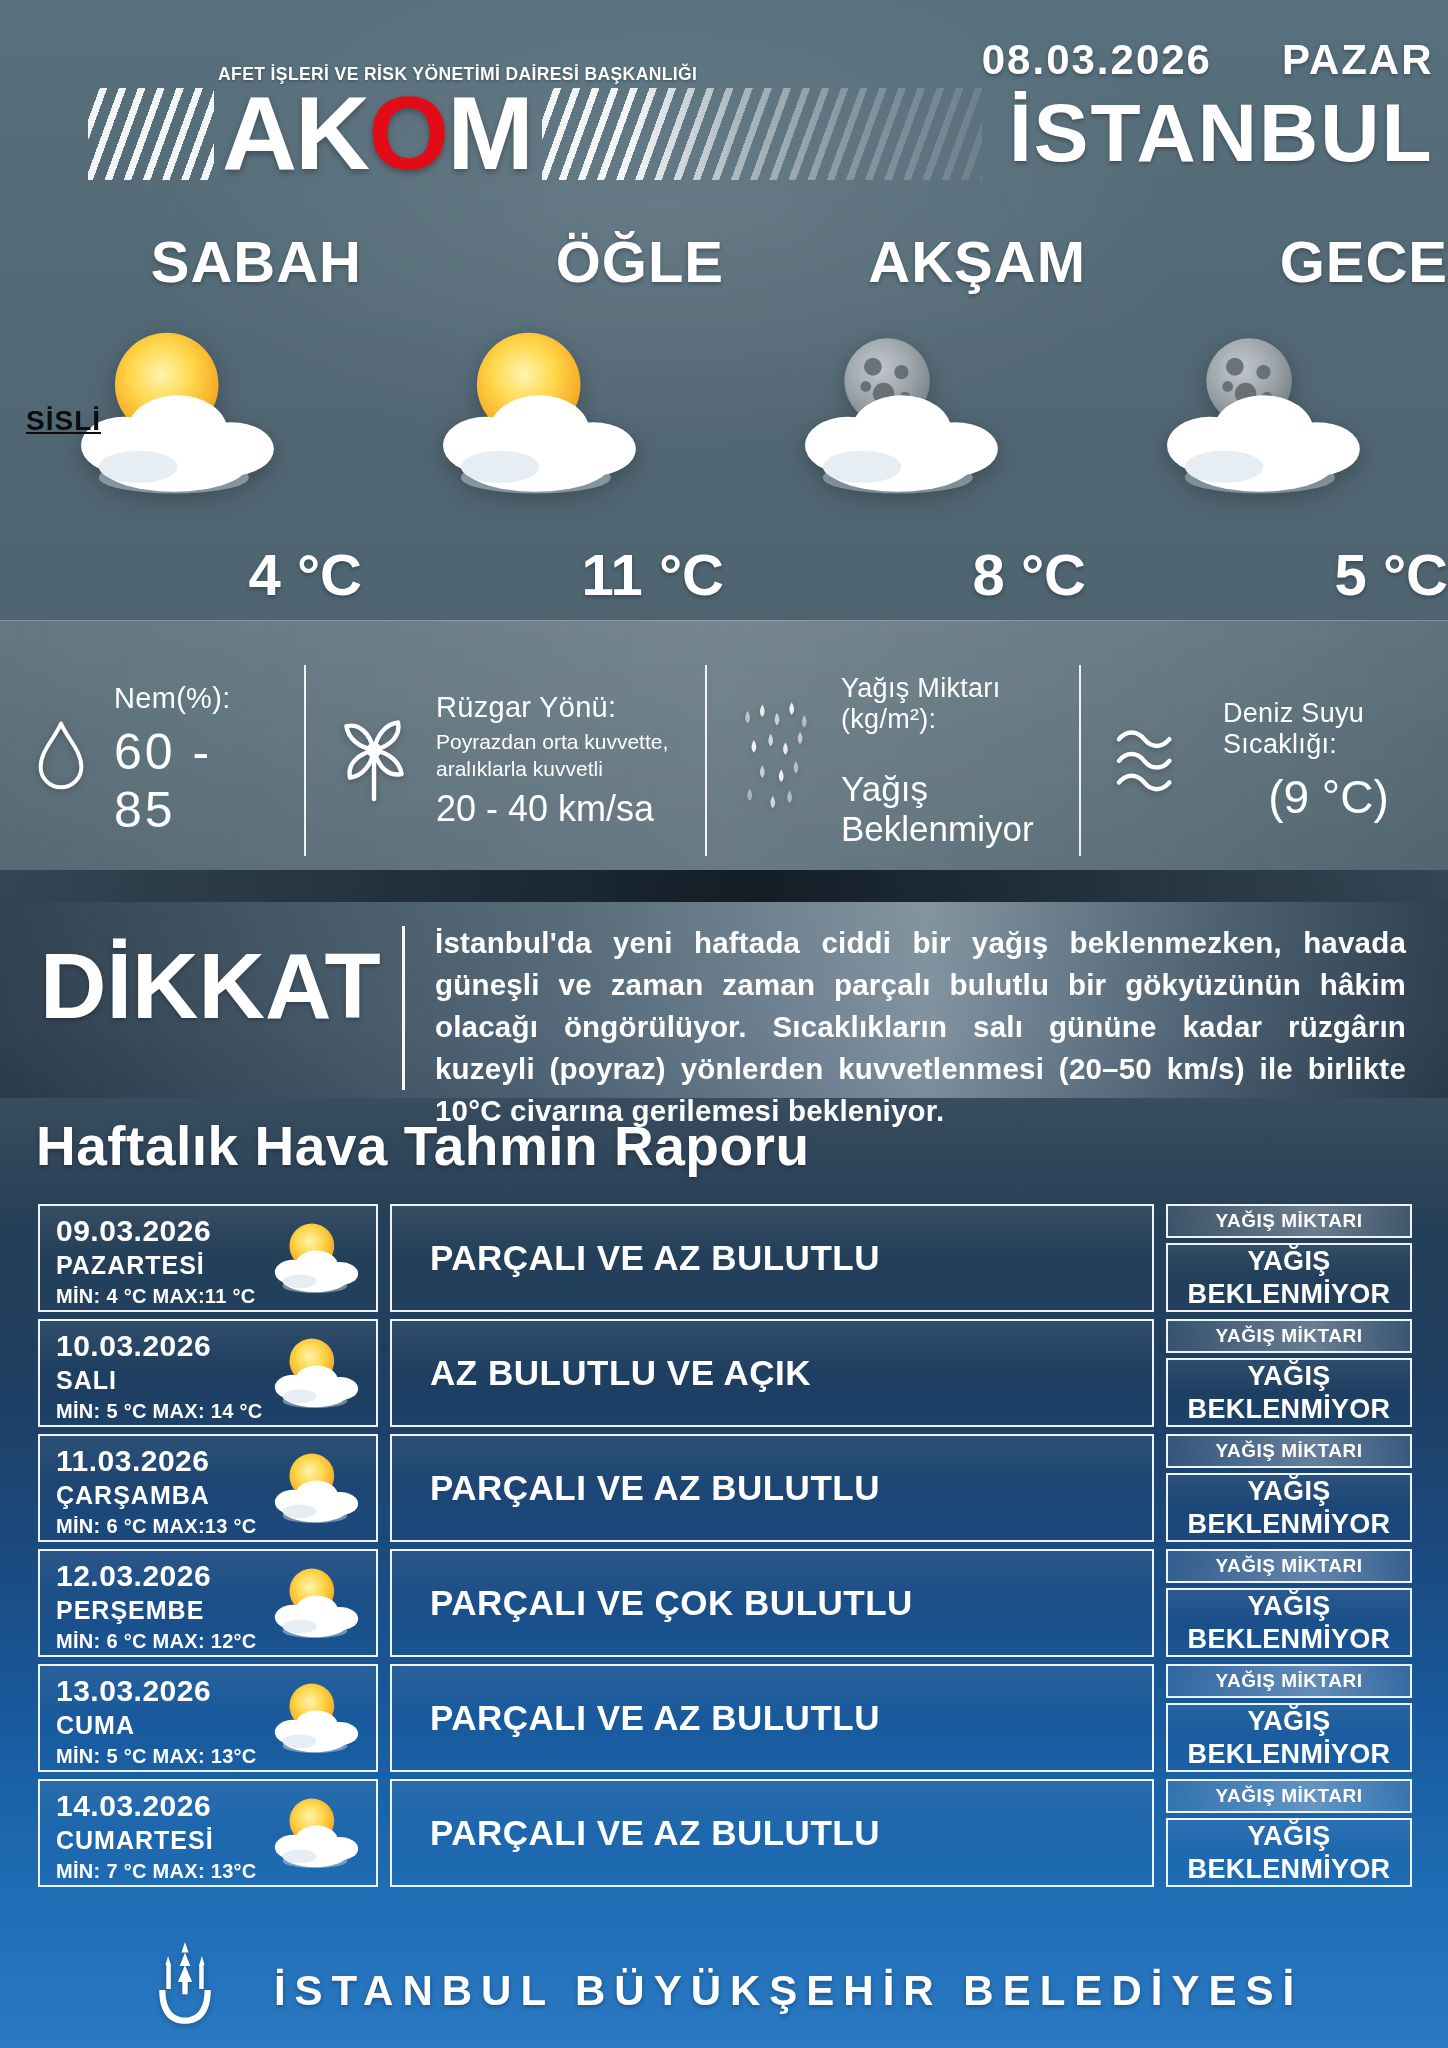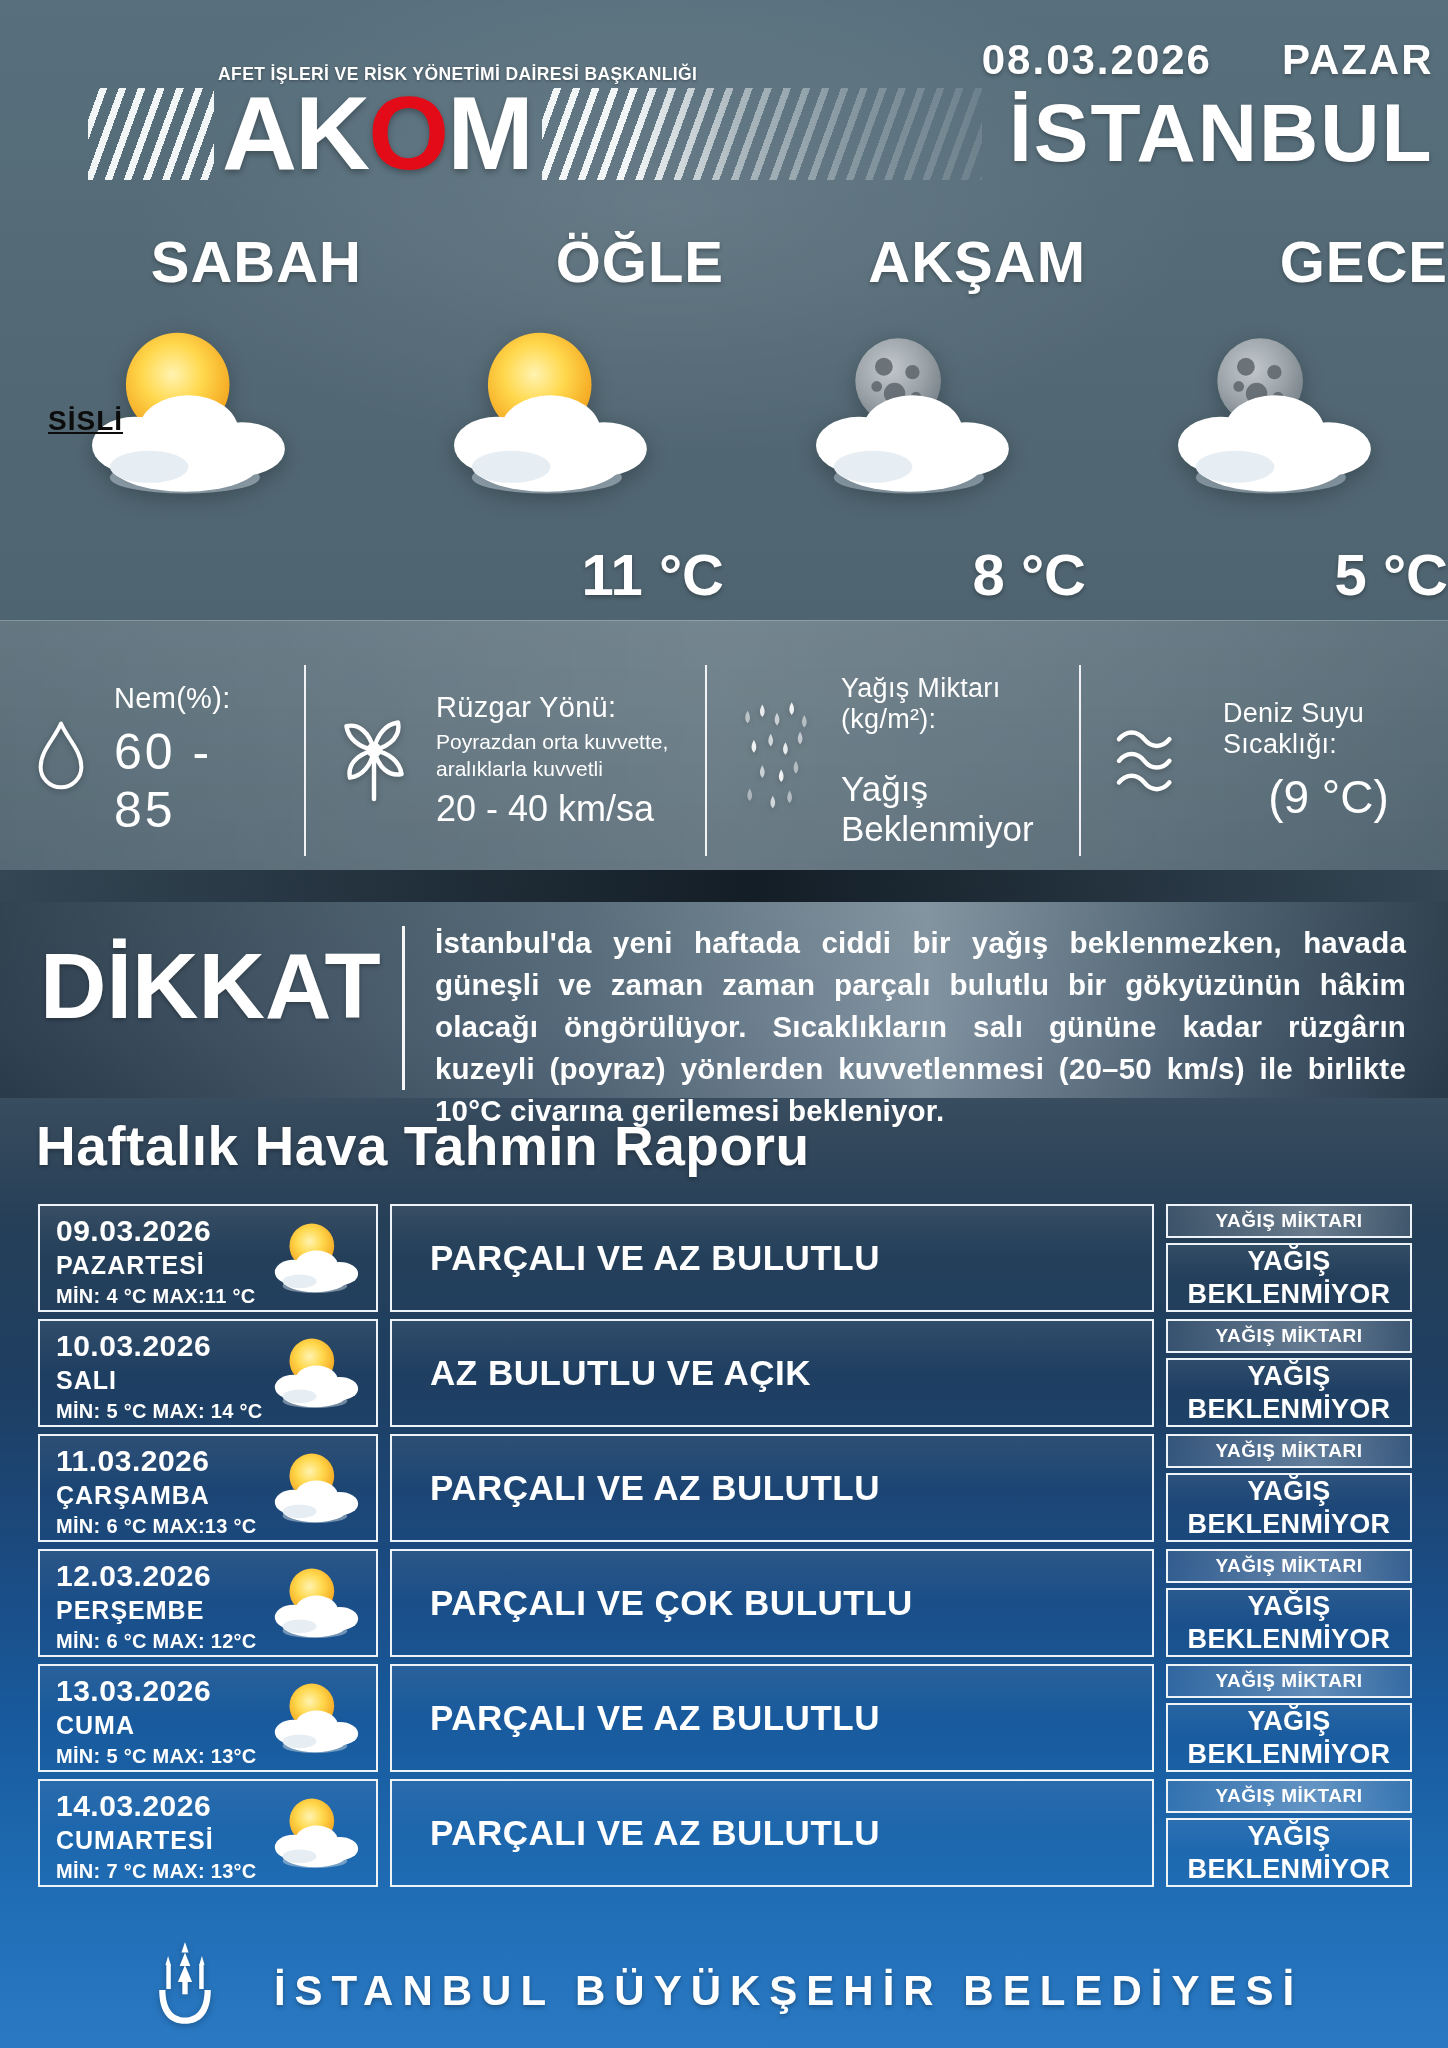--- a/index.html
+++ b/index.html
@@ -27,21 +27,21 @@
   .akom-text{font-size:104px;font-weight:800;letter-spacing:-2px;line-height:0.9;text-shadow:0 3px 6px rgba(0,0,0,0.3);}
   .akom-o{color:#e30b17;}
   .date-block{text-align:right;margin-top:6px;}
   .date-line{display:flex;justify-content:flex-end;gap:70px;font-size:42px;font-weight:700;letter-spacing:2px;}
   .city{font-size:82px;font-weight:700;letter-spacing:2px;margin-top:2px;}
 
   
   .periods{display:flex;height:420px;}
   .period{width:25%;text-align:right;position:relative;}
   .p-label{font-size:58px;font-weight:800;letter-spacing:1px;margin-top:28px;}
-  .p-iconwrap{position:relative;height:240px;display:flex;align-items:center;justify-content:center;margin-left:22px;}
+  .p-iconwrap{position:relative;height:240px;display:flex;align-items:center;justify-content:center;}
   .p-iconwrap svg{width:250px;height:210px;filter:drop-shadow(0 6px 10px rgba(0,0,0,0.25));}
   .p-note{position:absolute;left:26px;top:46%;color:#0c0c0c;font-weight:800;font-size:28px;letter-spacing:1px;text-decoration:underline;z-index:3;}
   .p-temp{font-size:58px;font-weight:800;margin-top:6px;}
 
   
   .metrics{display:grid;grid-template-columns:304px 401px 374px 369px;height:250px;box-sizing:border-box;padding-top:30px;
     border-top:1px solid rgba(255,255,255,0.25);
     background:linear-gradient(90deg, rgba(255,255,255,0.06), rgba(255,255,255,0.16) 50%, rgba(255,255,255,0.10) 78%, rgba(255,255,255,0.03)),
                linear-gradient(180deg, rgba(255,255,255,0.07), rgba(255,255,255,0.02));}
   .metric{position:relative;display:flex;align-items:center;gap:22px;padding:0 14px 0 30px;box-sizing:border-box;}
@@ -130,20 +130,21 @@
     <ellipse cx="66" cy="90" rx="42" ry="9" fill="#c7d6e0" opacity="0.5"></ellipse>
     <g fill="#ffffff">
       <ellipse cx="38" cy="72" rx="24" ry="16"></ellipse>
       <ellipse cx="68" cy="64" rx="28" ry="20"></ellipse>
       <ellipse cx="98" cy="74" rx="24" ry="15"></ellipse>
       <ellipse cx="66" cy="82" rx="42" ry="16"></ellipse>
     </g>
     <ellipse cx="46" cy="84" rx="22" ry="9" fill="#e7eef3"></ellipse>
   </svg>
         </div>
+    <div class="p-temp txtshadow">4 °C</div>
   </div>
       <div class="period">
     <div class="p-label txtshadow">ÖĞLE</div>
     <div class="p-iconwrap">
 
     <svg viewBox="0 0 140 110" aria-hidden="true">
     <defs>
       <radialGradient id="sunGrad" cx="45%" cy="40%" r="65%">
         <stop offset="0%" stop-color="#fff3b0"></stop>
         <stop offset="45%" stop-color="#ffd84d"></stop>

